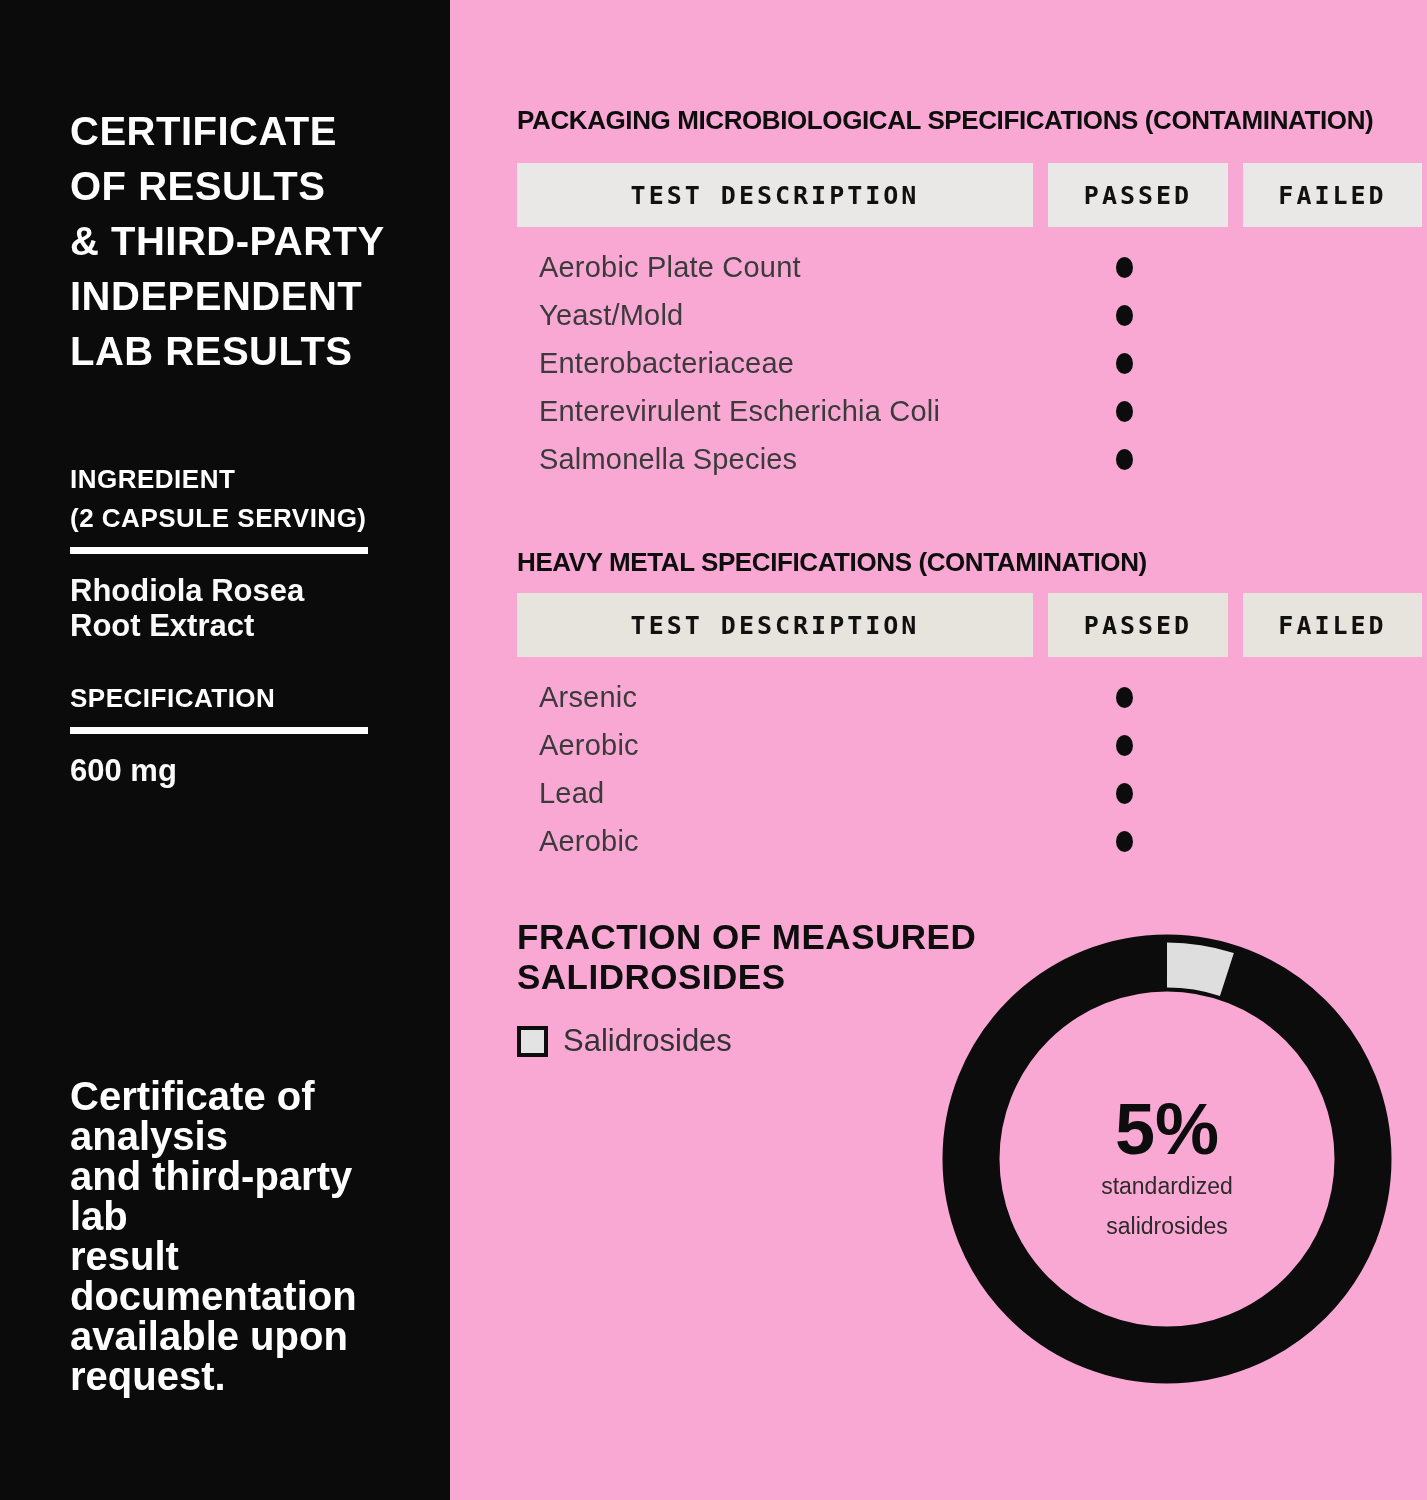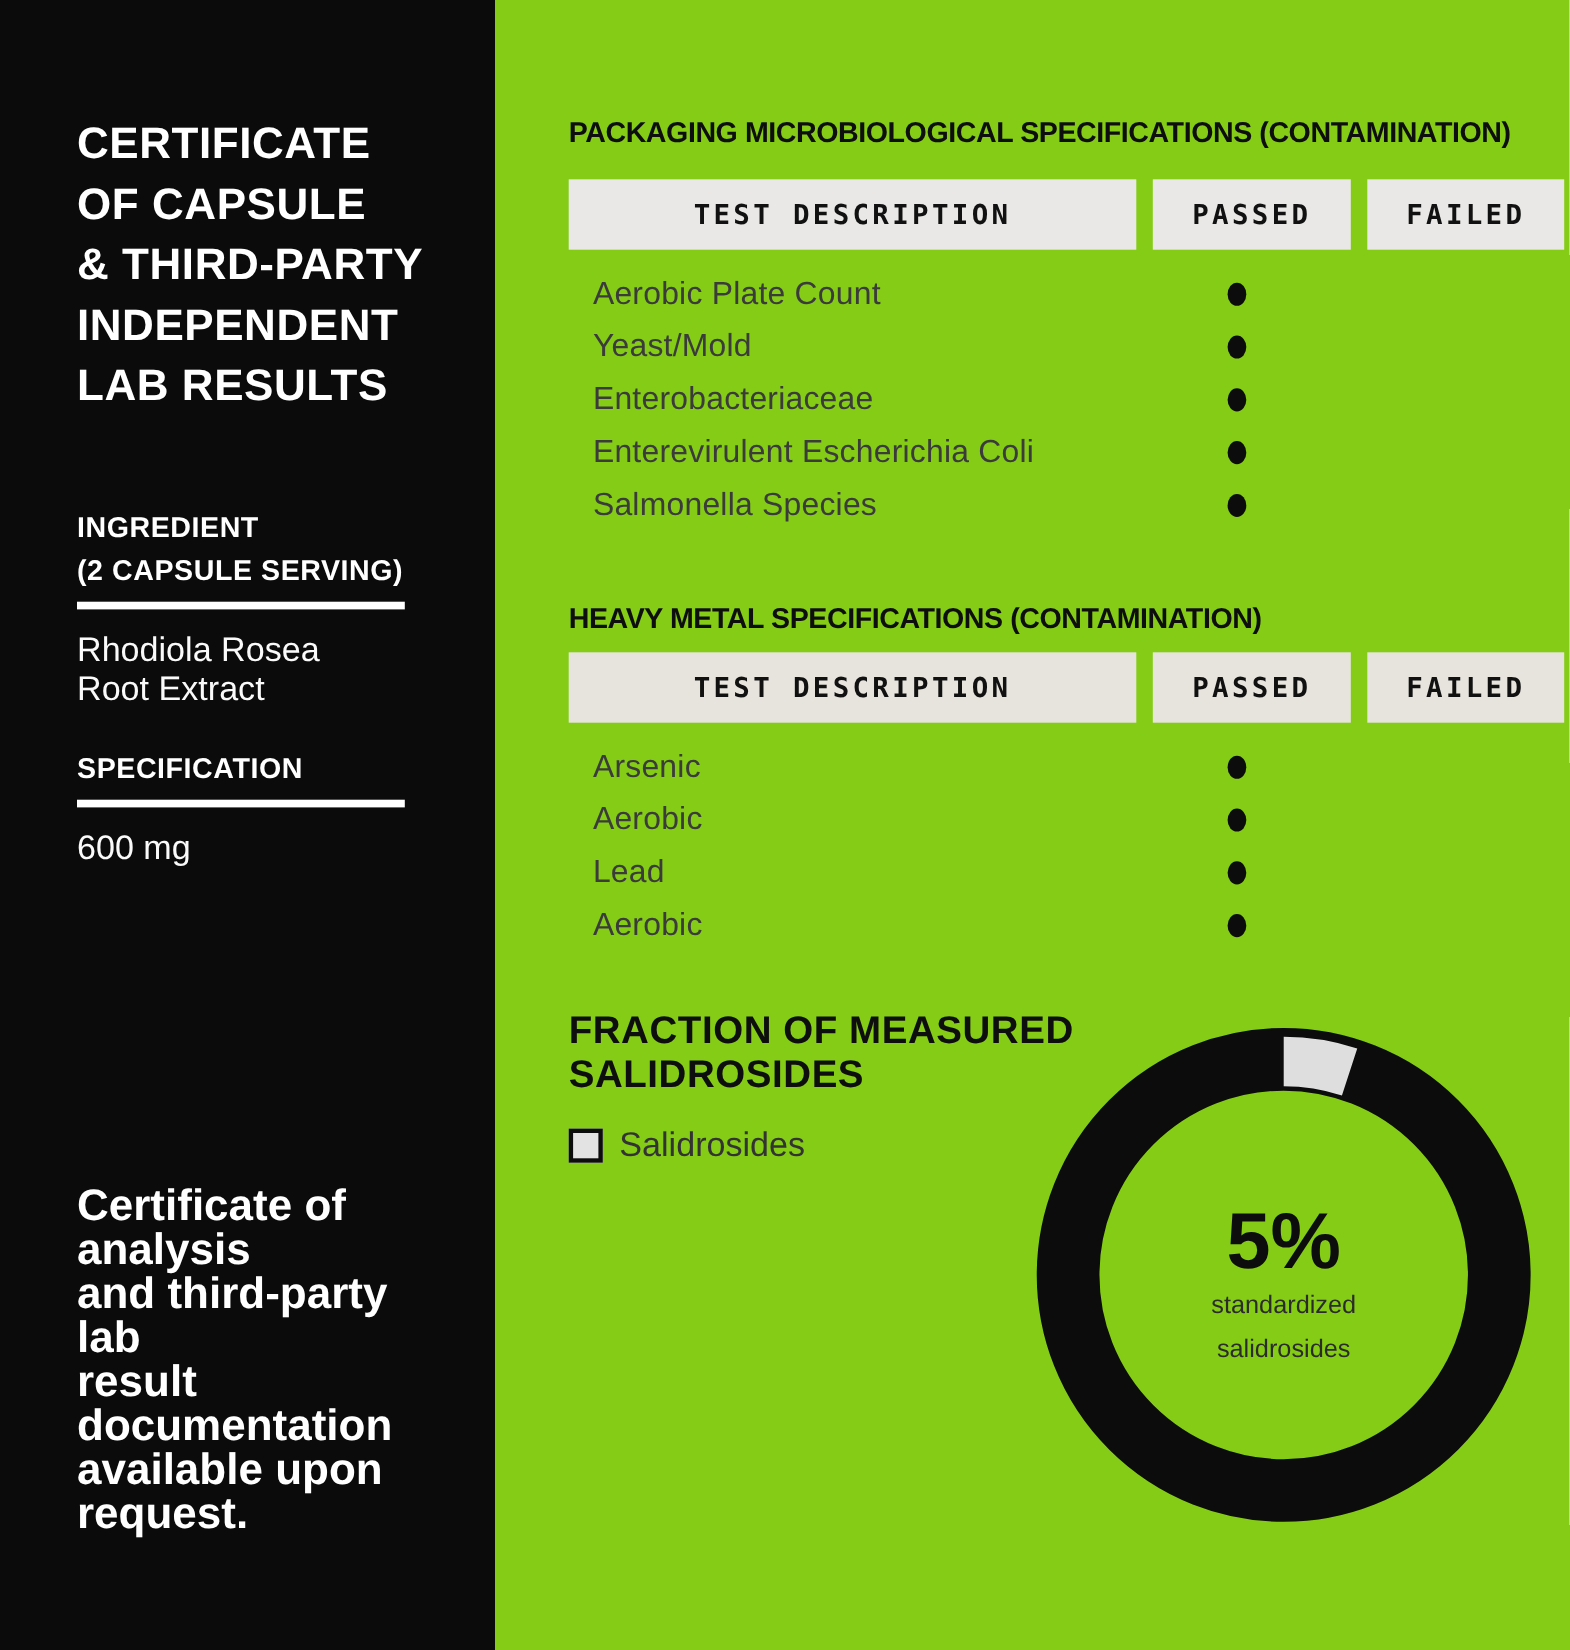--- a/index.html
+++ b/index.html
@@ -1,28 +1,28 @@
 <!DOCTYPE html>
 <html><head>
 <meta charset="utf-8">
 <style>
   * { margin:0; padding:0; box-sizing:border-box; }
   html,body { background:#fff; }
   body { font-family:"Liberation Sans", sans-serif; }
-  .page { position:relative; width:1427px; height:1500px; background:#84cc16; overflow:hidden; }
+  .page { position:relative; width:1427px; height:1500px; background:#f9a8d4; overflow:hidden; }
 
   
   .sidebar { position:absolute; left:0; top:0; width:450px; height:1500px; background:#0b0b0b; color:#ffffff; }
   .coa-title { position:absolute; left:70px; top:104px; font-size:40px; font-weight:bold; line-height:55px; letter-spacing:0.5px; }
   .side-block { position:absolute; left:70px; width:310px; }
   .blk-ingredient { top:460px; }
   .blk-spec { top:679px; }
   .side-heading { font-size:26px; font-weight:bold; line-height:39px; letter-spacing:0.5px; }
   .side-rule { width:298px; height:7px; background:#ffffff; margin-top:9px; }
-  .side-value { font-size:31px; font-weight:400; line-height:35px; margin-top:19px; color:#fafafa; }
+  .side-value { font-size:31px; font-weight:700; line-height:35px; margin-top:19px; color:#fafafa; }
   .side-footer { position:absolute; left:70px; top:1076px; width:330px; font-size:40px; font-weight:bold; line-height:40px; }
 
   
   .content { position:absolute; left:450px; top:0; width:977px; padding:101px 0 0 67px; color:#101010; }
   .table-title { font-size:26px; font-weight:bold; letter-spacing:-0.4px; line-height:38px; color:#0e0e0e; white-space:nowrap; }
   .thead { display:grid; grid-template-columns:516px 180px 179px; column-gap:15px; margin-top:24px; }
   .thead-2 { margin-top:12px; }
   .hcell { height:64px; display:flex; align-items:center; justify-content:center;
            font-family:"DejaVu Sans Mono","Liberation Mono",monospace; font-weight:bold;
            font-size:25px; letter-spacing:3px; color:#111; }
@@ -46,21 +46,21 @@
   .donut-sub { font-size:23px; font-weight:400; color:#2b2b2b; line-height:40px; }
 </style>
 </head>
 <body>
 
 <div class="page">
 
   <div class="sidebar">
     <div class="coa-title">
       <div>CERTIFICATE</div>
-      <div>OF CAPSULE</div>
+      <div>OF RESULTS</div>
       <div>&amp; THIRD-PARTY</div>
       <div>INDEPENDENT</div>
       <div>LAB RESULTS</div>
     </div>
 
     <div class="side-block blk-ingredient">
       <div class="side-heading">
         <div>INGREDIENT</div>
         <div>(2 CAPSULE SERVING)</div>
       </div>

